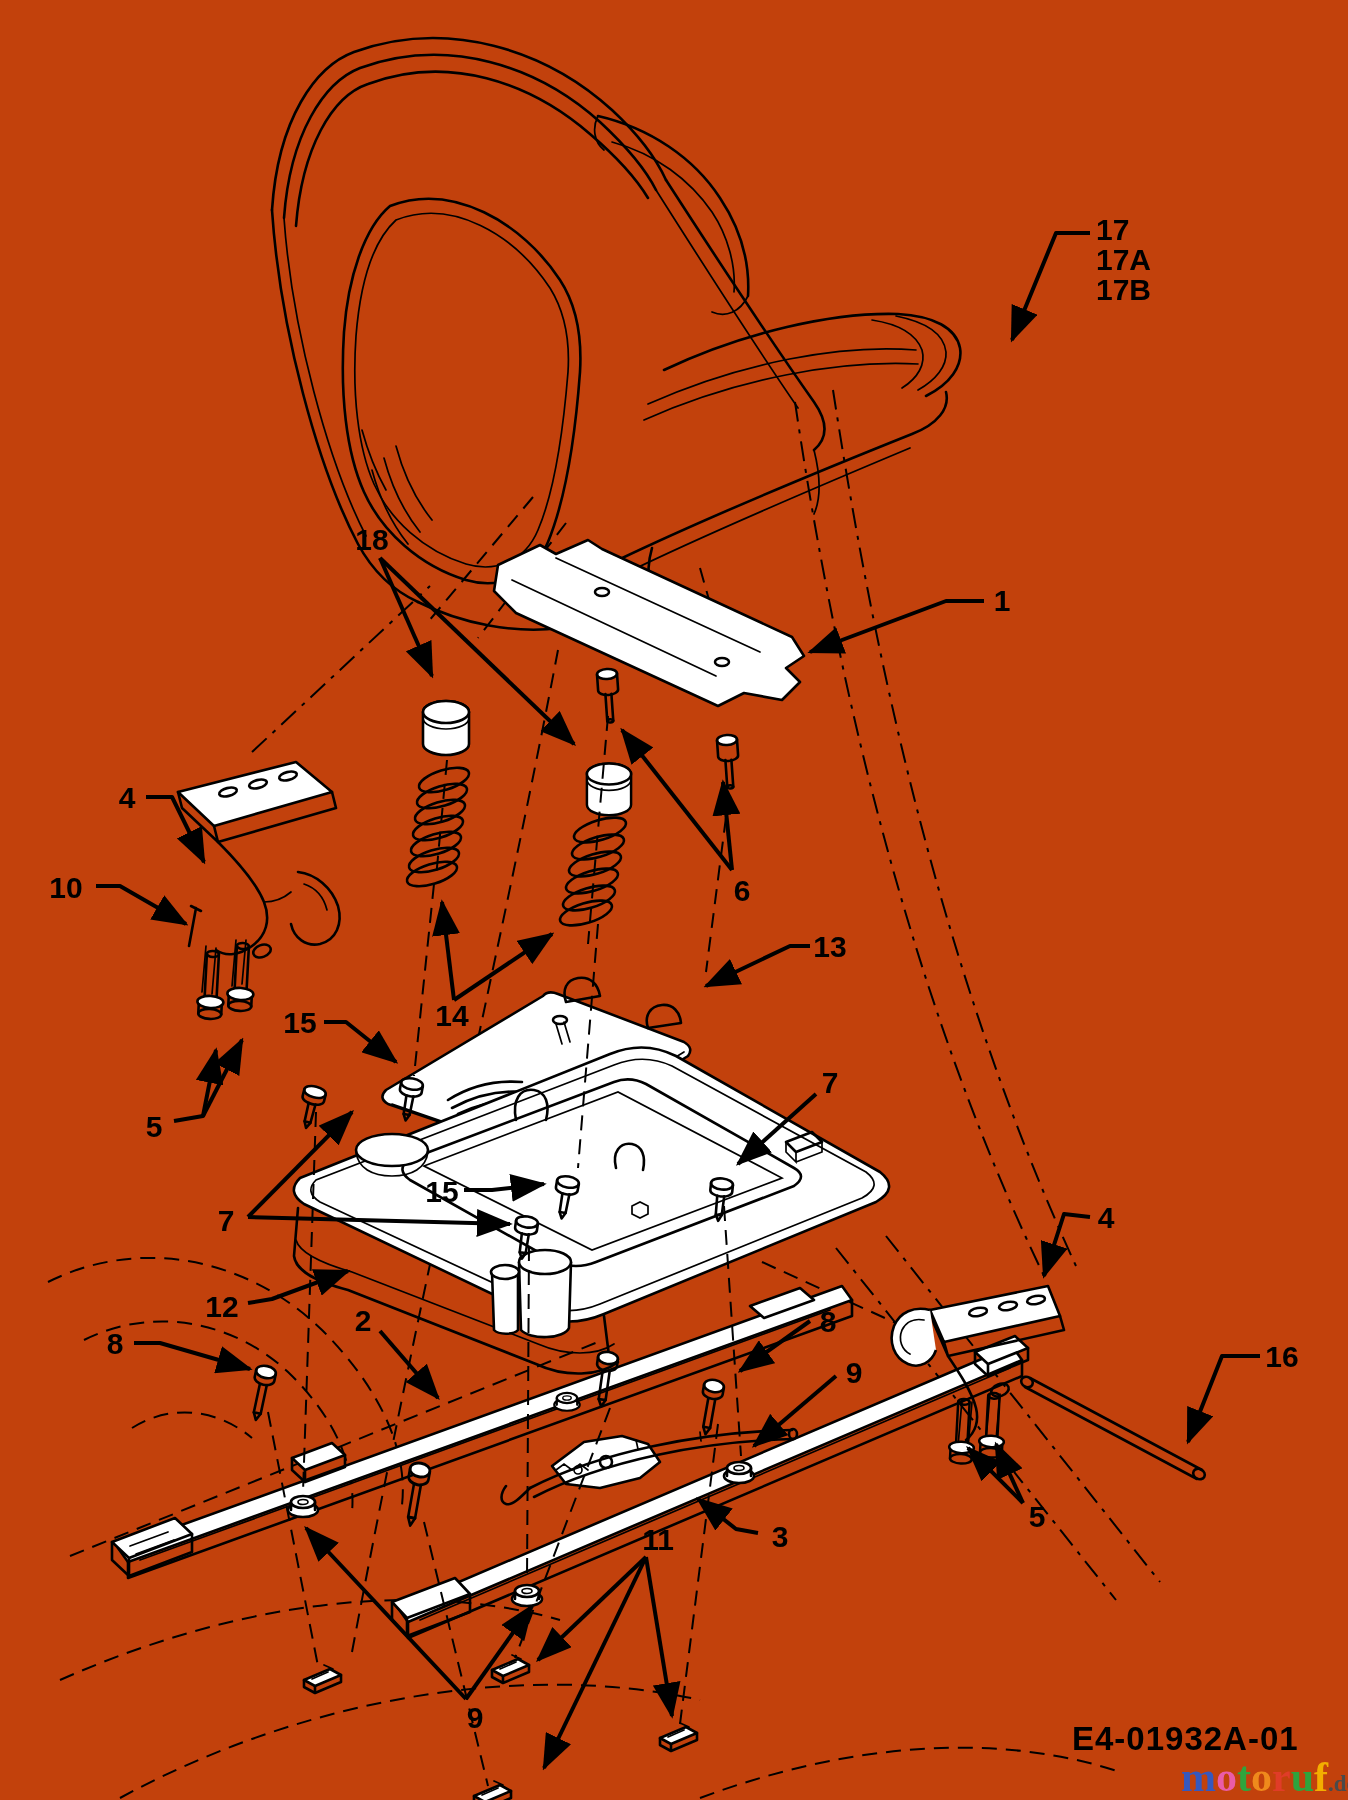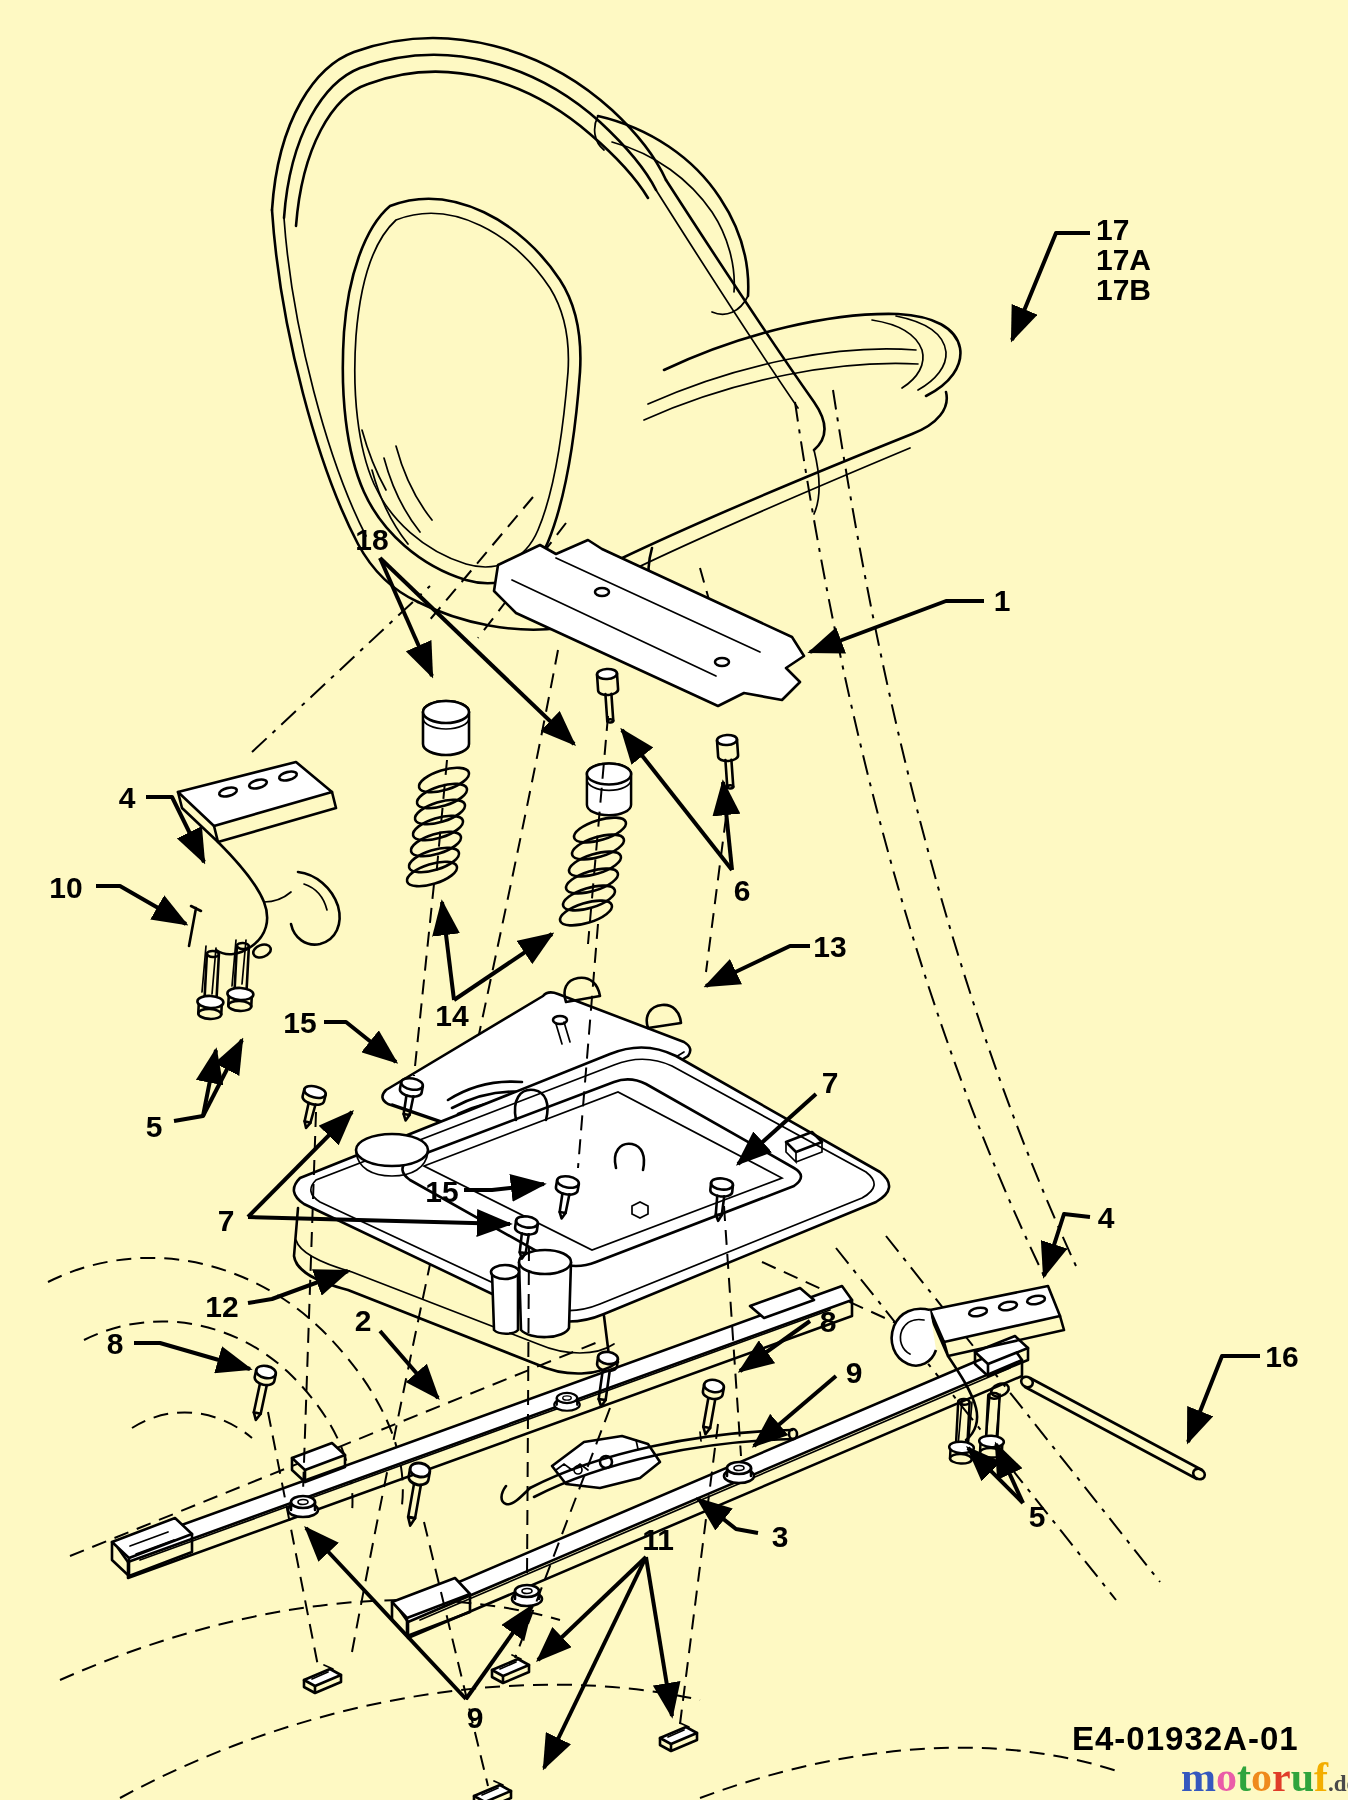--- a/index.html
+++ b/index.html
@@ -1,16 +1,16 @@
 <!DOCTYPE html>
 <html><head>
 <meta charset="utf-8">
 <style>
   html,body { margin:0; padding:0; background:#fff; }
-  .stage { position:relative; width:1348px; height:1800px; background:#fef9c3;
+  .stage { position:relative; width:1348px; height:1800px; background:#c2410c;
            font-family:"Liberation Sans", sans-serif; overflow:hidden; }
   svg { display:block; }
   .ln   { fill:none; stroke:#000; stroke-width:2.6; stroke-linecap:round; stroke-linejoin:round; }
   .lnw  { fill:#fff; stroke:#000; stroke-width:2.6; stroke-linejoin:round; }
   .thin { fill:none; stroke:#000; stroke-width:1.7; stroke-linecap:round; }
   .dash { fill:none; stroke:#000; stroke-width:2; stroke-dasharray:15 9; stroke-linecap:butt; }
   .ddot { fill:none; stroke:#000; stroke-width:2; stroke-dasharray:20 8 4 8; stroke-linecap:butt; }
   .lead { fill:none; stroke:#000; stroke-width:4; stroke-linejoin:round; }
   .lbl  { font:bold 30px "Liberation Sans", sans-serif; fill:#000; }
   .pn   { font:bold 33px "Liberation Sans", sans-serif; fill:#000; letter-spacing:1px; }

